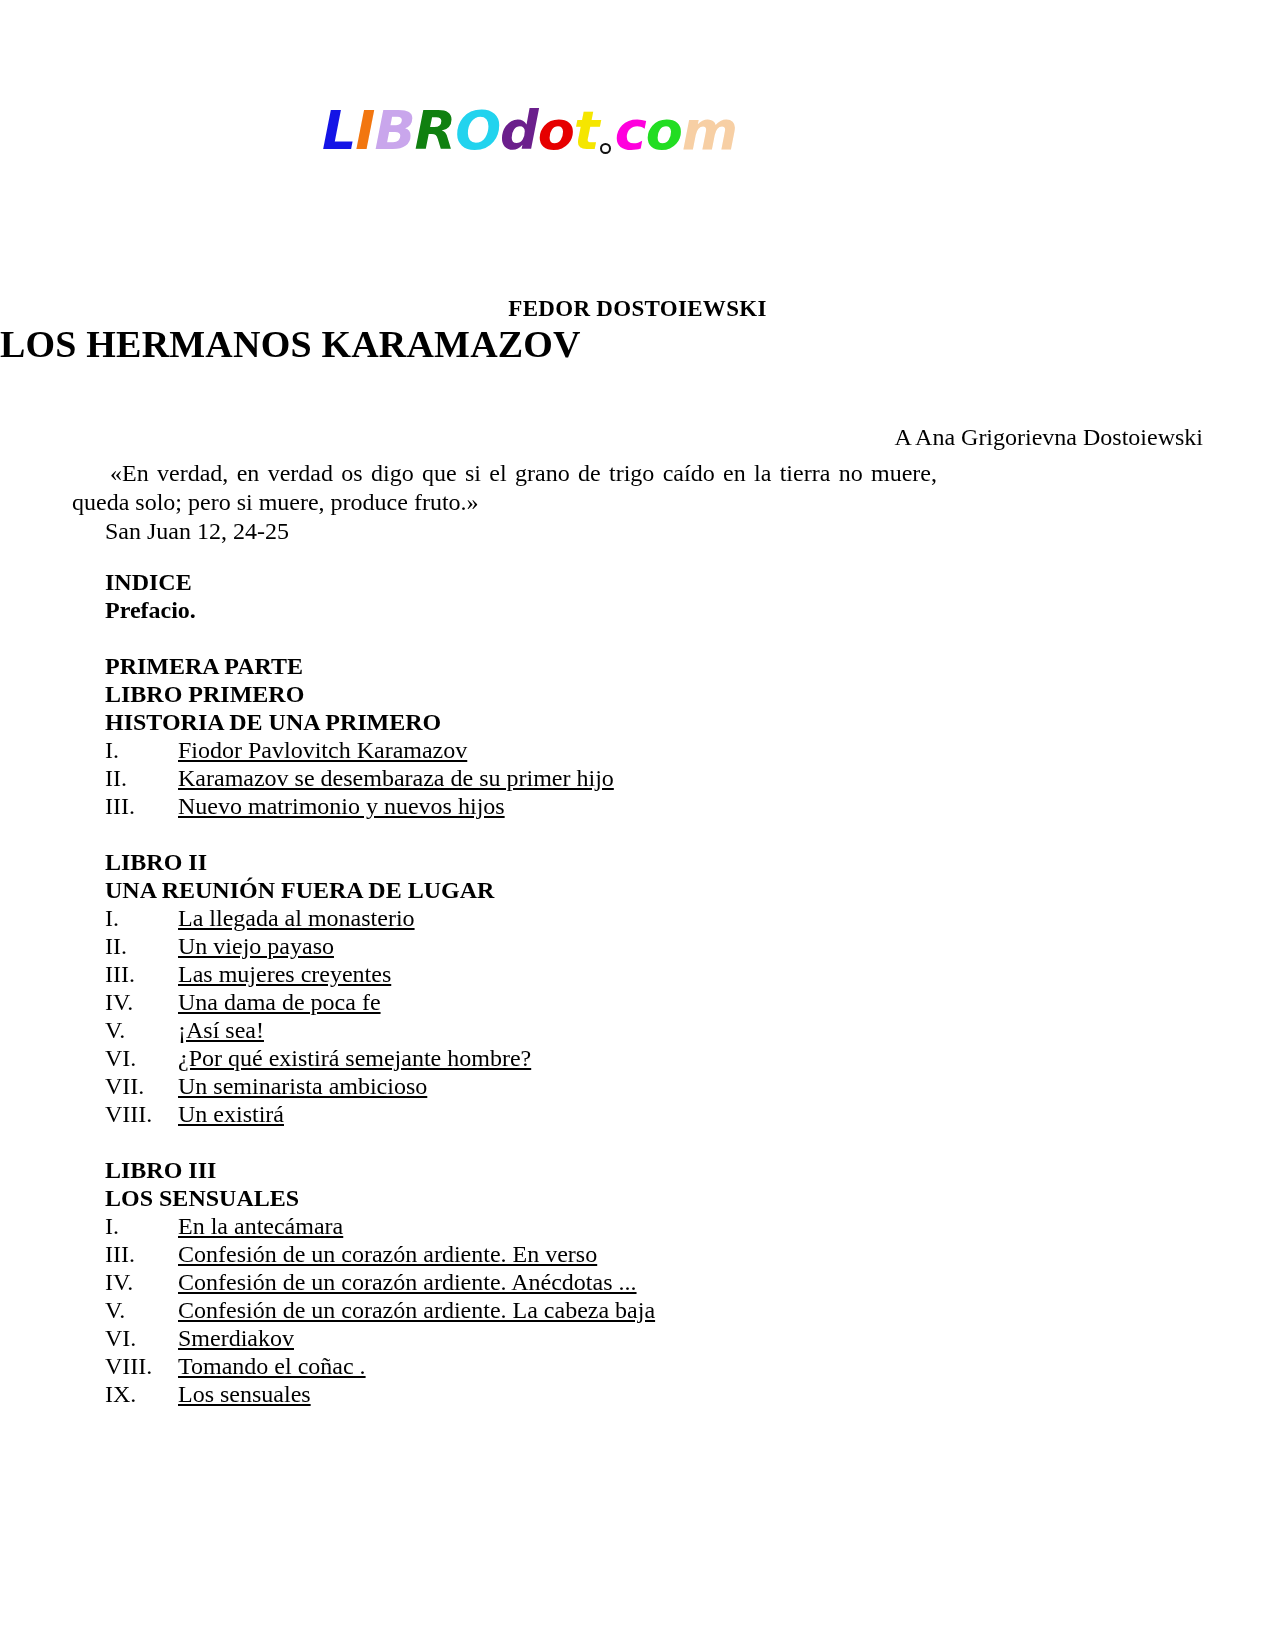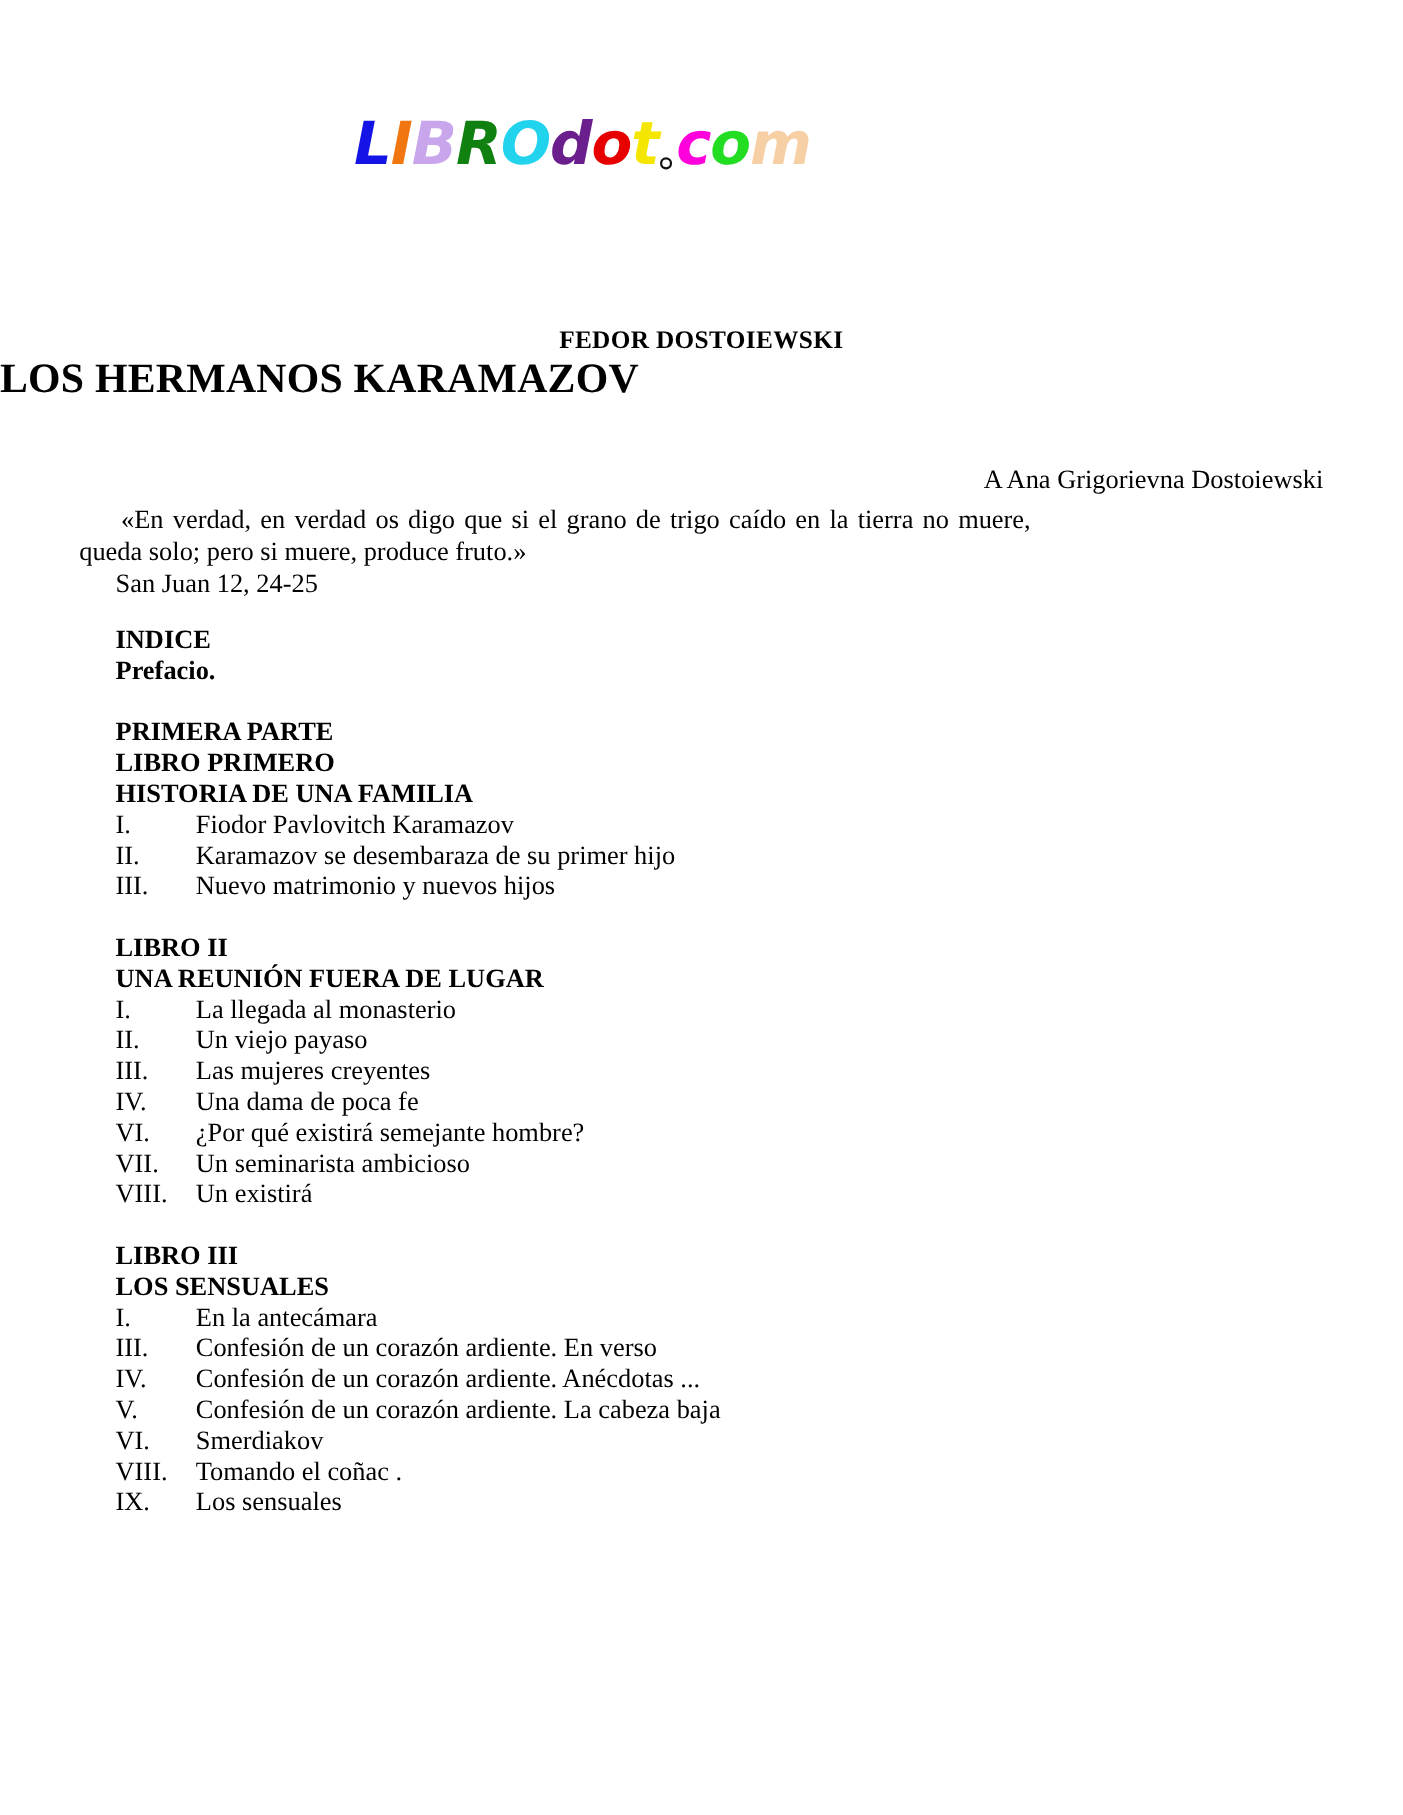--- a/index.html
+++ b/index.html
@@ -125,20 +125,21 @@
   }
   .h-bold {
     font-weight: bold;
     white-space: pre;
   }
   .spacer { height: 28px; }
 
   .toc-row {
     display: block;
     white-space: pre;
+    text-decoration: underline;
   }
   .toc-num {
     display: inline-block;
     width: 73px;
   }
   .toc-label { display: inline; }
 </style>
 </head>
 <body>
 
@@ -155,31 +156,32 @@
 
   <div class="epigraph">«En verdad, en verdad os digo que si el grano de trigo caído en la tierra no muere, queda solo; pero si muere, produce fruto.»</div>
   <div class="epigraph-source">San Juan 12, 24-25</div>
 
   <div class="index-block" id="index-block">
       <div class="h-bold">INDICE</div>
       <div class="h-bold">Prefacio.</div>
       <div class="spacer"></div>
       <div class="h-bold">PRIMERA PARTE</div>
       <div class="h-bold">LIBRO PRIMERO</div>
-      <div class="h-bold">HISTORIA DE UNA FAMILIA</div>
+      <div class="h-bold">HISTORIA DE UNA PRIMERO</div>
       <div class="toc-row"><span class="toc-num">I.</span><span class="toc-label">Fiodor Pavlovitch Karamazov</span></div>
       <div class="toc-row"><span class="toc-num">II.</span><span class="toc-label">Karamazov se desembaraza de su primer hijo</span></div>
       <div class="toc-row"><span class="toc-num">III.</span><span class="toc-label">Nuevo matrimonio y nuevos hijos</span></div>
       <div class="spacer"></div>
       <div class="h-bold">LIBRO II</div>
       <div class="h-bold">UNA REUNIÓN FUERA DE LUGAR</div>
       <div class="toc-row"><span class="toc-num">I.</span><span class="toc-label">La llegada al monasterio</span></div>
       <div class="toc-row"><span class="toc-num">II.</span><span class="toc-label">Un viejo payaso</span></div>
       <div class="toc-row"><span class="toc-num">III.</span><span class="toc-label">Las mujeres creyentes</span></div>
       <div class="toc-row"><span class="toc-num">IV.</span><span class="toc-label">Una dama de poca fe</span></div>
+      <div class="toc-row"><span class="toc-num">V.</span><span class="toc-label">¡Así sea!</span></div>
       <div class="toc-row"><span class="toc-num">VI.</span><span class="toc-label">¿Por qué existirá semejante hombre?</span></div>
       <div class="toc-row"><span class="toc-num">VII.</span><span class="toc-label">Un seminarista ambicioso</span></div>
       <div class="toc-row"><span class="toc-num">VIII.</span><span class="toc-label">Un existirá</span></div>
       <div class="spacer"></div>
       <div class="h-bold">LIBRO III</div>
       <div class="h-bold">LOS SENSUALES</div>
       <div class="toc-row"><span class="toc-num">I.</span><span class="toc-label">En la antecámara</span></div>
       <div class="toc-row"><span class="toc-num">III.</span><span class="toc-label">Confesión de un corazón ardiente. En verso</span></div>
       <div class="toc-row"><span class="toc-num">IV.</span><span class="toc-label">Confesión de un corazón ardiente. Anécdotas ...</span></div>
       <div class="toc-row"><span class="toc-num">V.</span><span class="toc-label">Confesión de un corazón ardiente. La cabeza baja</span></div>

